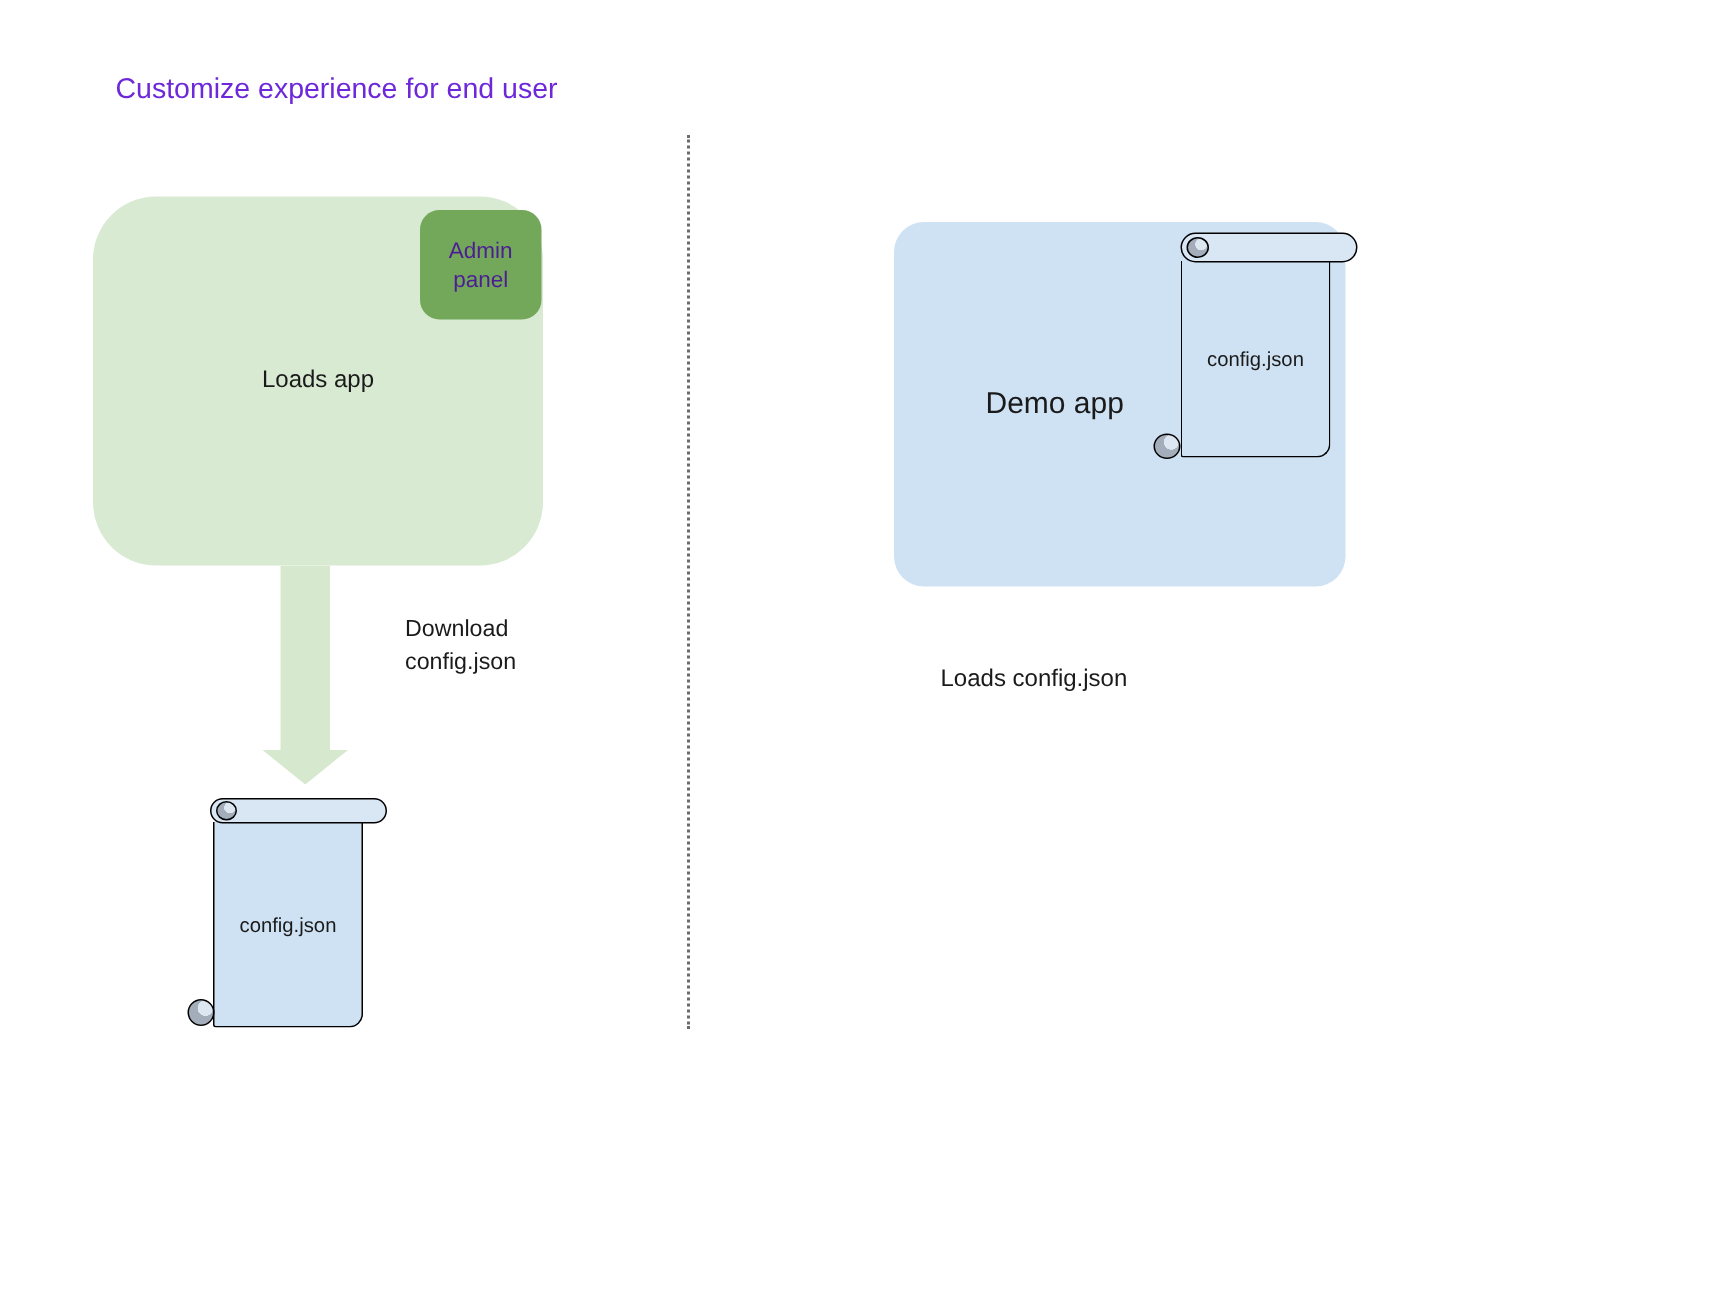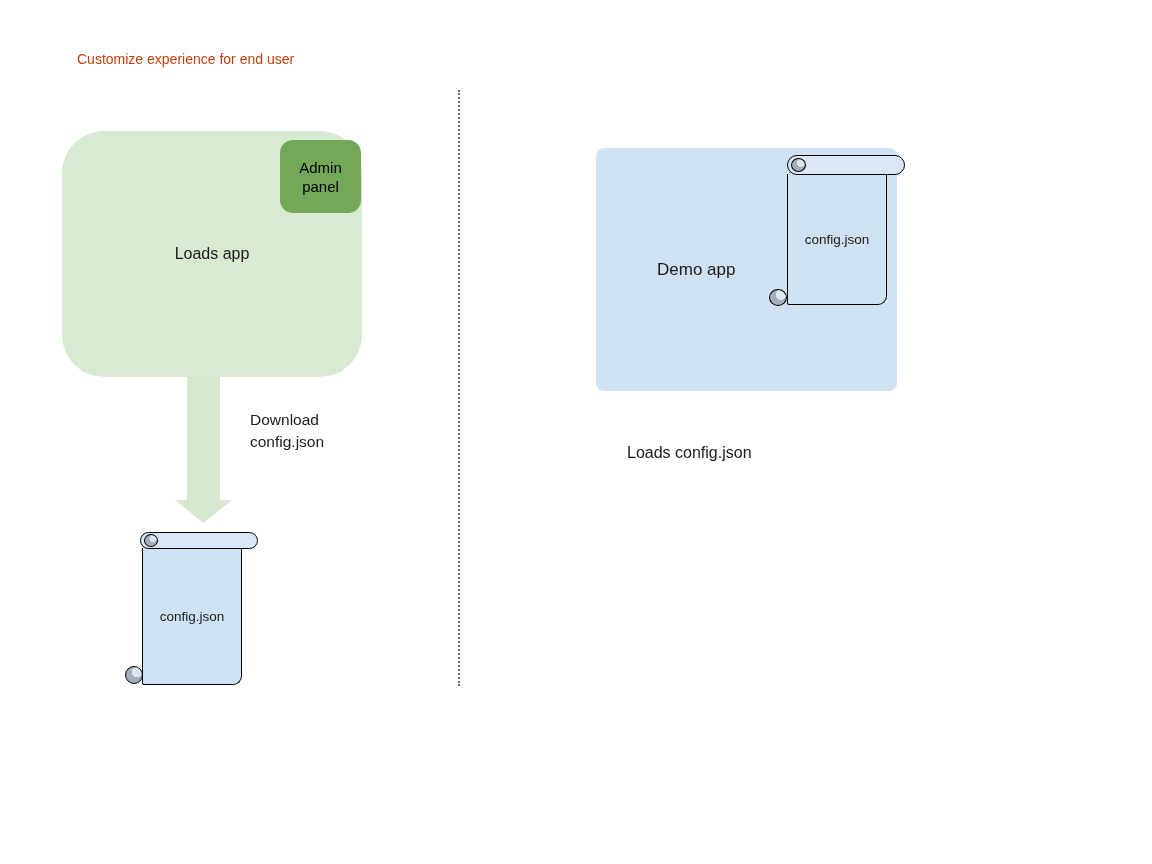--- a/index.html
+++ b/index.html
@@ -11,23 +11,23 @@
   }
   .canvas {
     position: relative;
     width: 1152px;
     height: 864px;
     background: #ffffff;
     overflow: hidden;
   }
   .title {
     position: absolute;
-    font-size: 14px;
+    font-size: 19px;
     line-height: 19px;
-    color: #c2410c;
+    color: #6d28d9;
     white-space: nowrap;
   }
   .left-title  { left: 77px;  top: 50px; }
   .right-title { left: 605px; top: 50px; }
 
   .divider {
     position: absolute;
     left: 458px;
     top: 90px;
     height: 596px;
@@ -52,53 +52,53 @@
     right: 1px; top: 9px;
     width: 81px; height: 73px;
     background: #73a85a;
     border-radius: 13px;
     display: flex;
     align-items: center;
     justify-content: center;
     text-align: center;
     font-size: 15px;
     line-height: 19px;
-    color: #000000;
+    color: #4c1d95;
     padding: 0 8px;
     box-sizing: border-box;
   }
 
   .down-arrow {
     position: absolute;
     left: 170px; top: 377px;
   }
 
   .download-caption {
     position: absolute;
     left: 250px; top: 409px;
     font-size: 15.5px;
     line-height: 22px;
   }
-  .cap-line { display: block; }
+  .cap-line { display: block; margin-left: 20px; }
 
   .loads-caption {
     position: absolute;
     left: 627px; top: 444px;
     font-size: 16px;
     text-align: center;
   }
 
   
   .demo-box {
     position: absolute;
     left: 596px; top: 148px;
     width: 301px; height: 243px;
     background: #cfe2f3;
-    border-radius: 8px;
-    font-size: 17px;
+    border-radius: 20px;
+    font-size: 20px;
   }
   .demo-label {
     position: absolute;
     left: 61px; top: 50%;
     transform: translateY(-50%);
     white-space: nowrap;
   }
 
   
   .scroll { position: absolute; }

